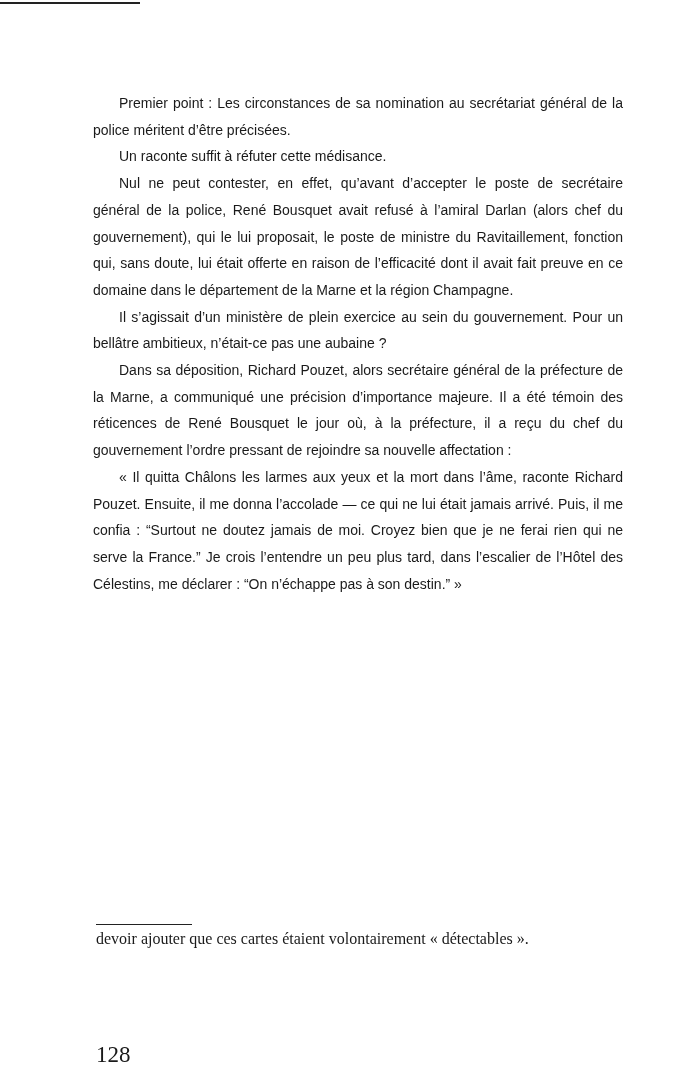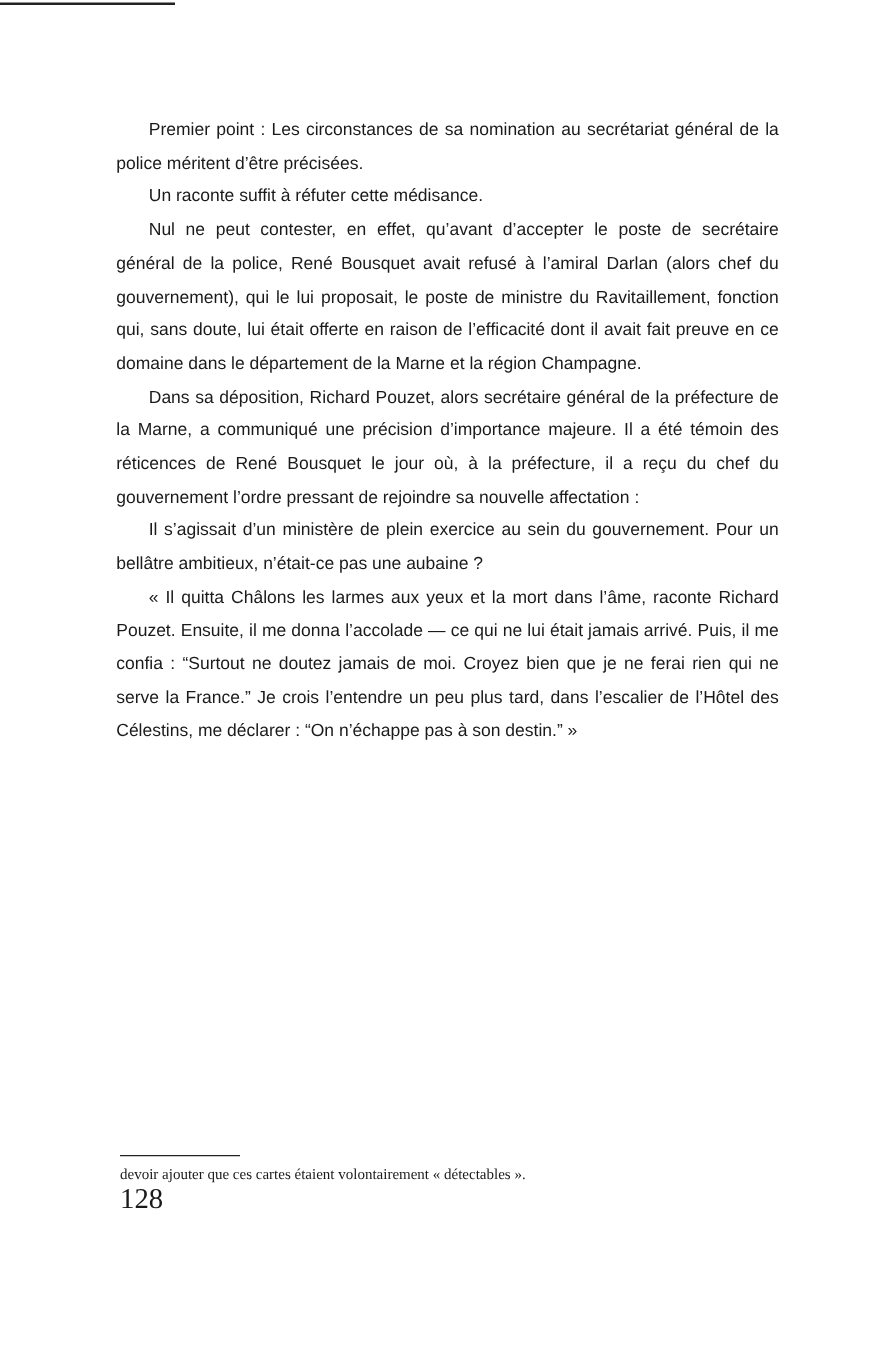--- a/index.html
+++ b/index.html
@@ -7,38 +7,38 @@
   .top-rule { position: absolute; left: 0; top: 2px; width: 140px; height: 2px; background: #222; }
   .page {
     position: absolute; left: 93px; top: 90px; width: 530px;
     font-family: Liberation Sans, sans-serif; font-size: 14px; line-height: 26.7px;
     color: #1a1a1a; text-align: justify; hyphens: none;
   }
   .page p { margin: 0; text-indent: 26px; }
   .fn-rule { position: absolute; left: 96px; top: 924px; width: 96px; height: 1px; background: #222; }
   .footnote {
     position: absolute; left: 96px; top: 932px; width: 527px;
-    font-family: "Liberation Serif", serif; font-size: 12px; line-height: 14px;
+    font-family: "Liberation Serif", serif; font-size: 16px; line-height: 14px;
     color: #1a1a1a; text-align: justify;
     text-align-last: left;
   }
   .page-number {
-    position: absolute; left: 96px; top: 946px;
+    position: absolute; left: 96px; top: 1042px;
     font-family: "Liberation Serif", serif; font-size: 23px; color: #1a1a1a;
   }
 </style>
 </head>
 <body>
 
 <div class="top-rule"></div>
 
 <div class="page">
   <p>Premier point : Les circonstances de sa nomination au secrétariat général de la police méritent d’être précisées.</p>
   <p>Un raconte suffit à réfuter cette médisance.</p>
   <p>Nul ne peut contester, en effet, qu’avant d’accepter le poste de secrétaire général de la police, René Bousquet avait refusé à l’amiral Darlan (alors chef du gouvernement), qui le lui proposait, le poste de ministre du Ravitaillement, fonction qui, sans doute, lui était offerte en raison de l’efficacité dont il avait fait preuve en ce domaine dans le département de la Marne et la région Champagne.</p>
+  <p>Il s’agissait d’un ministère de plein exercice au sein du gouvernement. Pour un bellâtre ambitieux, n’était-ce pas une aubaine ?</p>
   <p>Dans sa déposition, Richard Pouzet, alors secrétaire général de la préfecture de la Marne, a communiqué une précision d’importance majeure. Il a été témoin des réticences de René Bousquet le jour où, à la préfecture, il a reçu du chef du gouvernement l’ordre pressant de rejoindre sa nouvelle affectation :</p>
-  <p>Il s’agissait d’un ministère de plein exercice au sein du gouvernement. Pour un bellâtre ambitieux, n’était-ce pas une aubaine ?</p>
   <p>« Il quitta Châlons les larmes aux yeux et la mort dans l’âme, raconte Richard Pouzet. Ensuite, il me donna l’accolade — ce qui ne lui était jamais arrivé. Puis, il me confia : “Surtout ne doutez jamais de moi. Croyez bien que je ne ferai rien qui ne serve la France.” Je crois l’entendre un peu plus tard, dans l’escalier de l’Hôtel des Célestins, me déclarer : “On n’échappe pas à son destin.” »</p>
 </div>
 
 <div class="fn-rule"></div>
 <div class="footnote">devoir ajouter que ces cartes étaient volontairement « détectables ».</div>
 <div class="page-number">128</div>
 
 </body></html>

